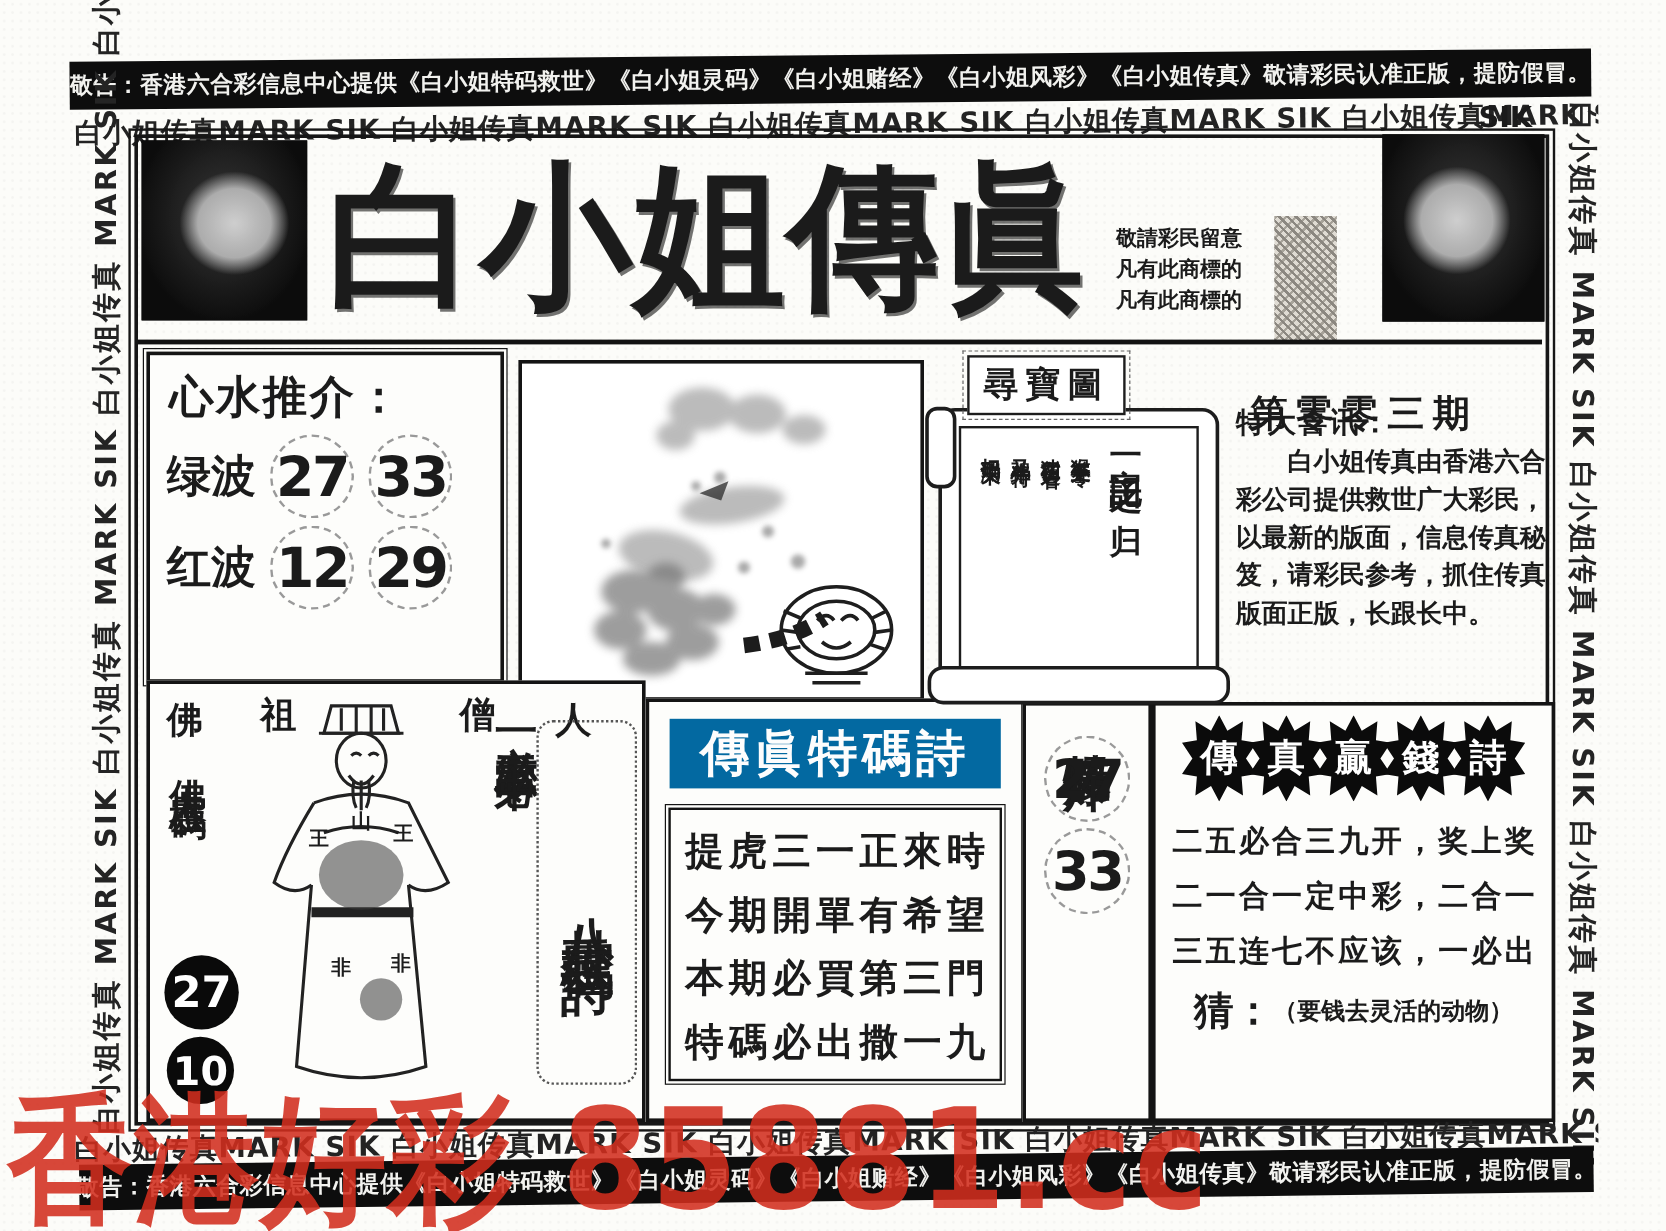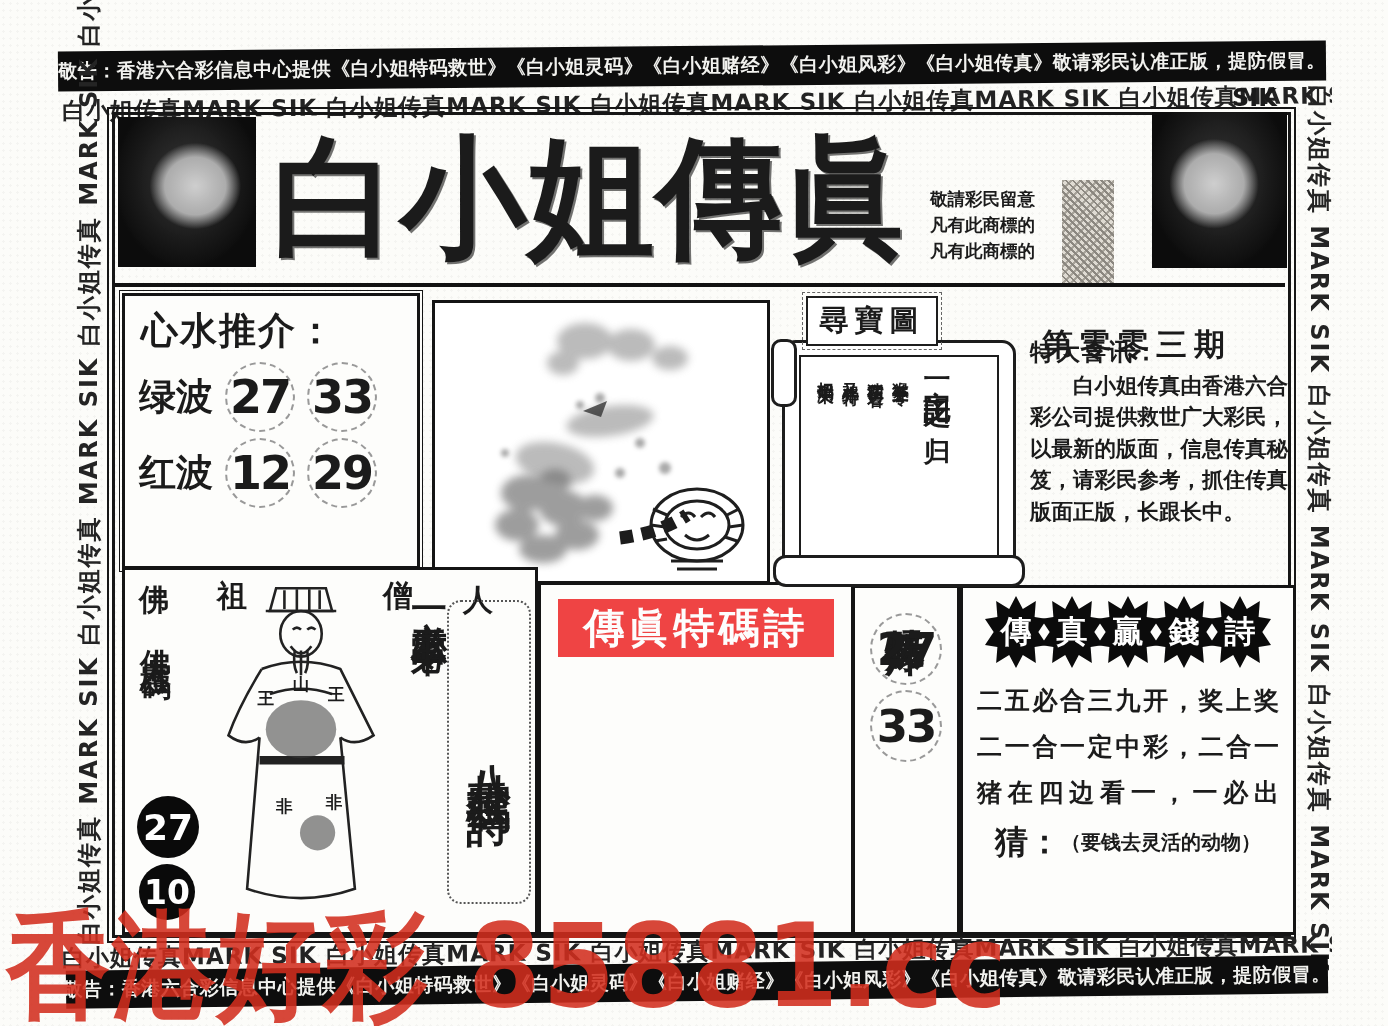--- a/index.html
+++ b/index.html
@@ -100,21 +100,21 @@
   .b-circ2{left:14px;top:294px;width:56px;height:56px;font-size:33px;}
   .monk{position:absolute;left:68px;top:12px;width:216px;height:342px;}
   .b-tip{position:absolute;left:280px;top:20px;height:334px;writing-mode:vertical-rl;
     font-size:36px;font-weight:800;letter-spacing:3px;}
   .bagua{position:absolute;left:322px;top:30px;width:80px;height:300px;border:2px dotted #555;border-radius:14px;
     display:flex;align-items:center;justify-content:center;}
   .bagua-text{writing-mode:vertical-rl;font-size:44px;font-weight:800;letter-spacing:9px;transform:skewY(-2deg);}
 
   
   .fax-box{position:absolute;left:538px;top:582px;width:310px;height:347px;border:3px solid #141414;background:#fdfdfb;}
-  .fax-head{margin:14px auto 0;width:276px;height:58px;background:#ef4444;color:#fdfdfd;
+  .fax-head{margin:14px auto 0;width:276px;height:58px;background:#0369a1;color:#fdfdfd;
     display:flex;align-items:center;justify-content:center;font-size:41px;font-weight:800;letter-spacing:4px;}
   .fax-inner{margin:16px auto 0;width:278px;height:228px;border:2px solid #141414;outline:1px solid #141414;
     outline-offset:2px;padding:8px 12px;box-sizing:border-box;}
   .fax-line{font-size:32px;font-weight:700;line-height:53px;text-align:justify;text-align-last:justify;}
 
   
   .explode-box{position:absolute;left:852px;top:585px;width:102px;height:344px;border:3px solid #141414;
     background:#fdfdfb;display:flex;flex-direction:column;align-items:center;}
   .explode-title{writing-mode:vertical-rl;font-size:40px;font-weight:800;letter-spacing:3px;margin-top:8px;}
   .explode-num{width:68px;height:68px;border:2px dashed #999;border-radius:50%;margin-top:5px;
@@ -285,40 +285,46 @@
       </g>
     </svg>
     <div class="b-tip serif">一六必发三零必中</div>
     <div class="bagua">
       <div class="bagua-text serif">八卦靈碼詩</div>
     </div>
   </div>
 
   <div class="fax-box">
     <div class="fax-head serif">傳眞特碼詩</div>
+    <div class="fax-inner">
+      <div class="fax-line serif">提虎三一正來時</div>
+      <div class="fax-line serif">今期開單有希望</div>
+      <div class="fax-line serif">本期必買第三門</div>
+      <div class="fax-line serif">特碼必出撒一九</div>
+    </div>
   </div>
 
   <div class="explode-box">
     <div class="explode-title serif">特码爆炸</div>
     <div class="explode-num">27</div>
     <div class="explode-num">33</div>
   </div>
 
   <div class="win-box">
     <div class="win-head">
       <span class="star serif">傳</span>
       <span class="star serif">真</span>
       <span class="star serif">贏</span>
       <span class="star serif">錢</span>
       <span class="star serif">詩</span>
     </div>
     <div class="win-lines">
       <div class="win-line serif">二五必合三九开，奖上奖</div>
       <div class="win-line serif">二一合一定中彩，二合一</div>
-      <div class="win-line serif">猪在四边看一，一必出</div>
+      <div class="win-line serif">三五连七不应该，一必出</div>
     </div>
     <div class="win-guess">
       <span class="guess-label serif">猜：</span>
       <span class="guess-hint serif">（要钱去灵活的动物）</span>
     </div>
   </div>
 
   <div class="mark-strip mark-bottom">白小姐传真MARK  SIK  白小姐传真MARK  SIK  白小姐传真MARK  SIK  白小姐传真MARK  SIK  白小姐传真MARK  SIK</div>
   <div class="banner-bottom">敬告：香港六合彩信息中心提供《白小姐特码救世》《白小姐灵码》《白小姐赌经》《白小姐风彩》《白小姐传真》敬请彩民认准正版，提防假冒。</div>
 

